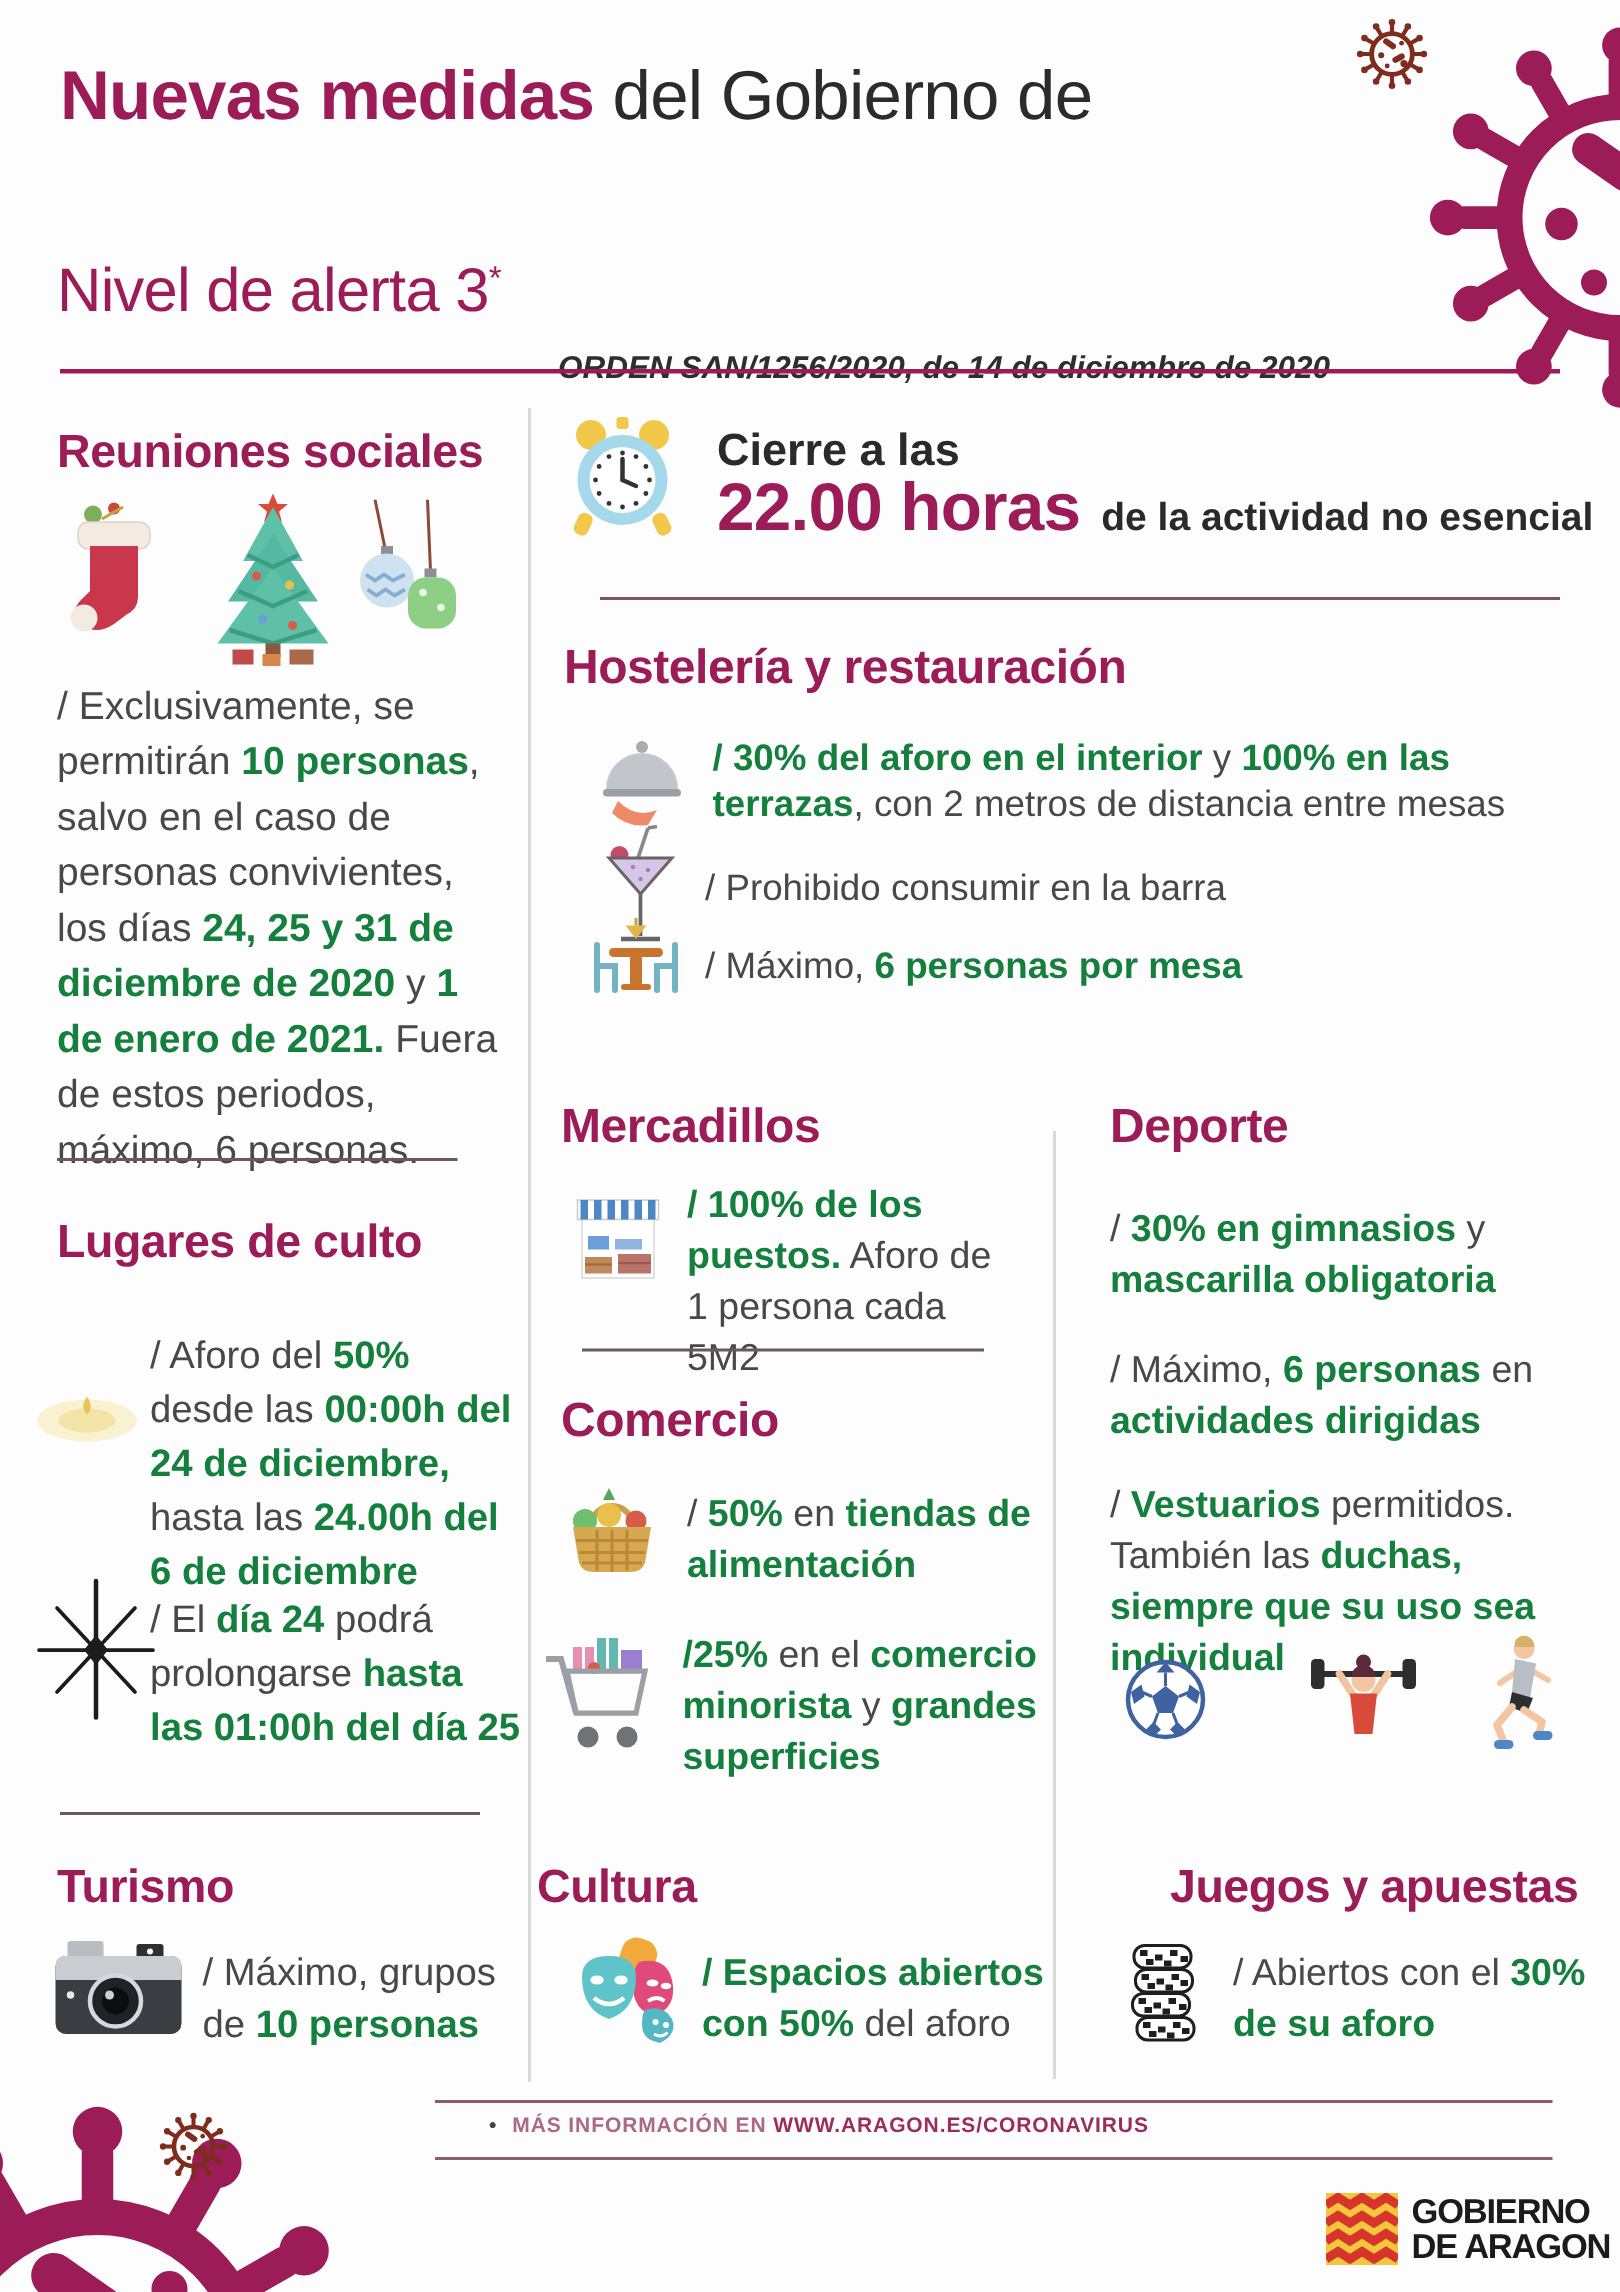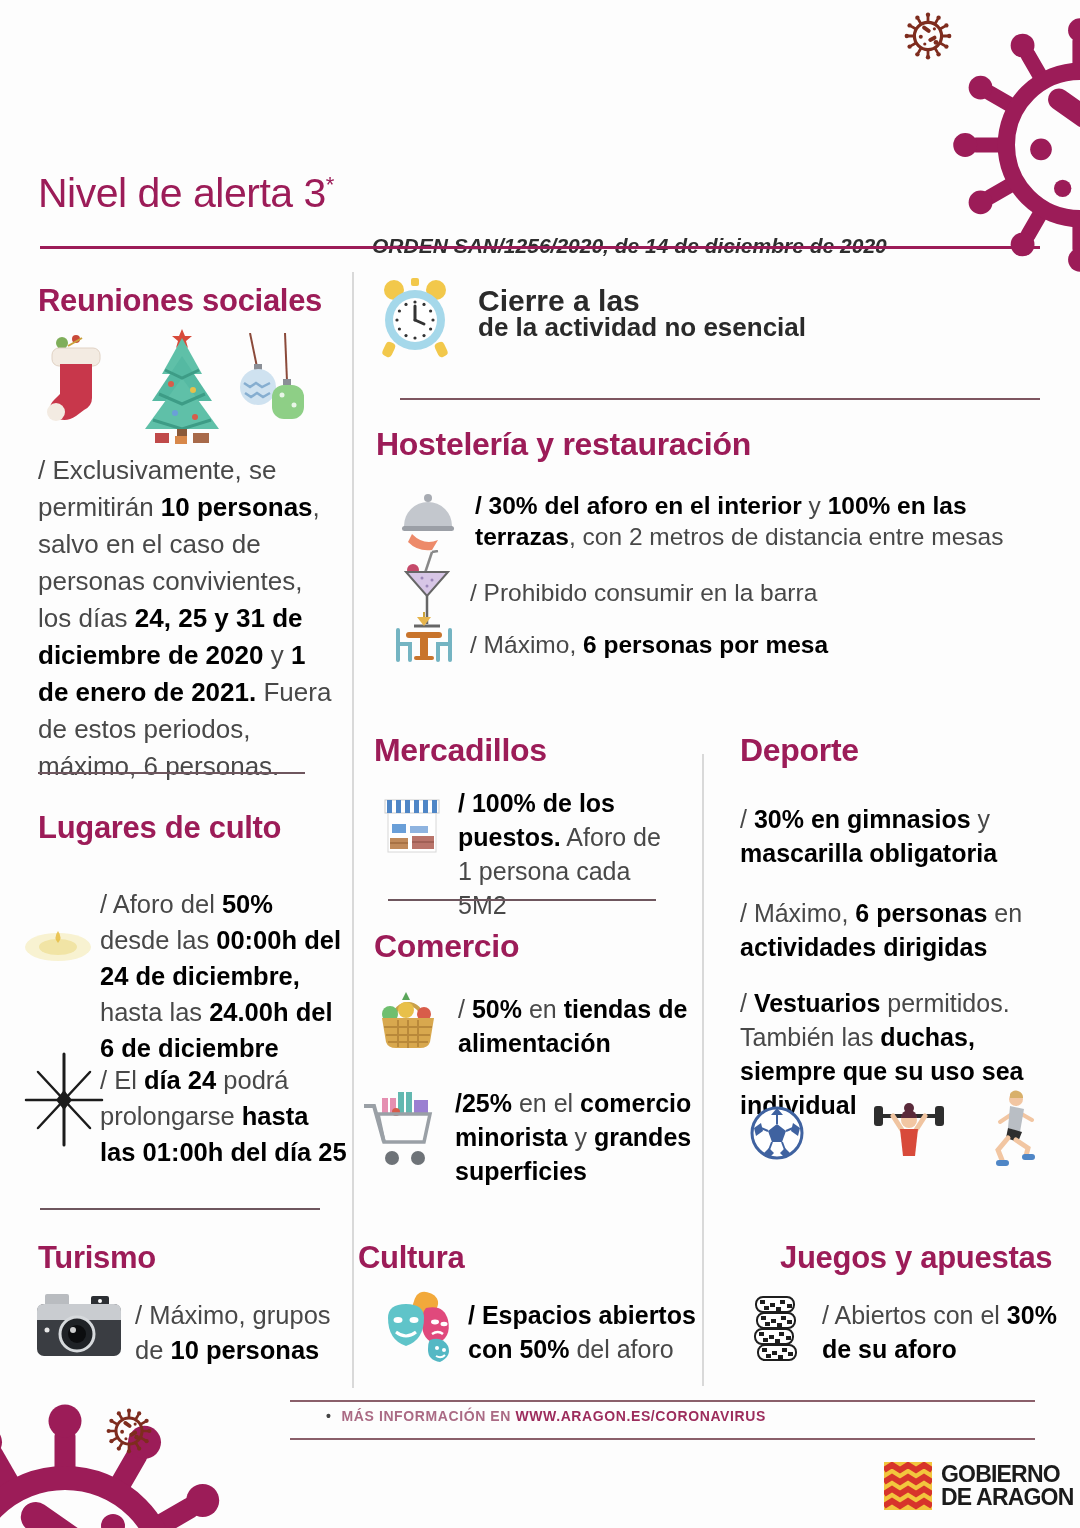--- a/index.html
+++ b/index.html
@@ -8,21 +8,21 @@
   body{position:relative;background:#fdfdfd;font-family:"Liberation Sans",sans-serif;overflow:hidden;color:#3f3f3f;}
   .abs{position:absolute;}
   .title{font-size:46px;line-height:54px;font-weight:500;color:#2b2b2b;letter-spacing:-0.5px;}
   .title .b{font-weight:800;}
   .title .a{color:var(--accent);}
   .alert{font-size:41px;font-weight:400;color:var(--accent);letter-spacing:-0.5px;}
   .alert sup{font-size:22px;}
   .order{font-size:21px;font-style:italic;font-weight:600;color:#2e2e2e;margin-top:40px;}
   .sec-title{font-weight:700;color:var(--accent);letter-spacing:-0.3px;}
   .runs{font-size:25px;line-height:34px;color:#484848;}
-  .runs .b{font-weight:700;color:#000000;}
+  .runs .b{font-weight:700;color:#15803d;}
   .hr{position:absolute;height:2px;background:#6e565e;}
   .hr-accent{position:absolute;background:var(--accent);}
   .vr{position:absolute;width:2px;background:#d9d9d9;}
   .closing-intro{font-size:30px;font-weight:700;color:#2a2a2a;}
   .closing-row{display:flex;align-items:baseline;gap:14px;}
   .closing-time{font-size:45px;font-weight:800;color:var(--accent);letter-spacing:-0.5px;}
   .closing-scope{font-size:26px;font-weight:700;color:#2a2a2a;}
   .finfo{font-size:14px;letter-spacing:0.6px;font-weight:600;}
   .finfo .bullet{color:#444;margin-right:10px;}
   .finfo .pref{color:#aa6a84;}
@@ -69,20 +69,21 @@
           <circle cx="76" cy="42" r="4"></circle>
           <circle cx="52" cy="80" r="4"></circle>
           <circle cx="80" cy="76" r="6"></circle>
       </g>
       <circle cx="60" cy="60" r="34" fill="none" stroke="currentColor" stroke-width="8"></circle>
     </symbol>
   </defs>
 </svg>
 
 <div class="abs title" style="left:40px;top:36px;width:860px;">
+  <div><span class="b a">Nuevas medidas</span><span> del Gobierno de</span></div>
 </div>
 
 <div class="abs alert" style="left:38px;top:170px;"><span>Nivel de alerta 3</span><sup>*</sup></div>
 <div class="abs order" style="left:372px;top:194px;">ORDEN SAN/1256/2020, de 14 de diciembre de 2020</div>
 
 <div class="hr-accent" style="left:40px;top:246px;width:1000px;height:3px;"></div>
 
 <svg class="abs" style="left:950px;top:15px;color:var(--accent);" width="260" height="260">
     <use href="#virus"></use>
   </svg>
@@ -191,20 +192,21 @@
       <circle cx="32" cy="28.4" r="1.6"></circle>
     <circle cx="41" cy="26" r="1.6"></circle>
       <circle cx="50" cy="28.4" r="1.6"></circle>
       <circle cx="56.6" cy="35" r="1.6"></circle>
   </g>
   <line x1="41" y1="44" x2="41" y2="30" stroke="#333" stroke-width="3" stroke-linecap="round"></line>
   <line x1="41" y1="44" x2="50" y2="48" stroke="#333" stroke-width="3" stroke-linecap="round"></line>
 </svg>
 <div class="abs closing-intro" style="left:478px;top:284px;">Cierre a las</div>
 <div class="abs closing-row" style="left:478px;top:312px;">
+  <span class="closing-time">22.00 horas</span>
   <span class="closing-scope">de la actividad no esencial</span>
 </div>
 
 <div class="hr" style="left:400px;top:398px;width:640px;background:#7e5560;"></div>
 
 <div class="abs sec-title" style="left:376px;top:426px;font-size:32px;">Hostelería y restauración</div>
 
 <svg class="abs" style="left:398px;top:490px;" width="60" height="62" viewBox="0 0 60 62">
   <circle cx="30" cy="8" r="4" fill="#a7abb2"></circle>
   <path d="M6 36 A24 24 0 0 1 54 36 Z" fill="#c3c7cd"></path>

